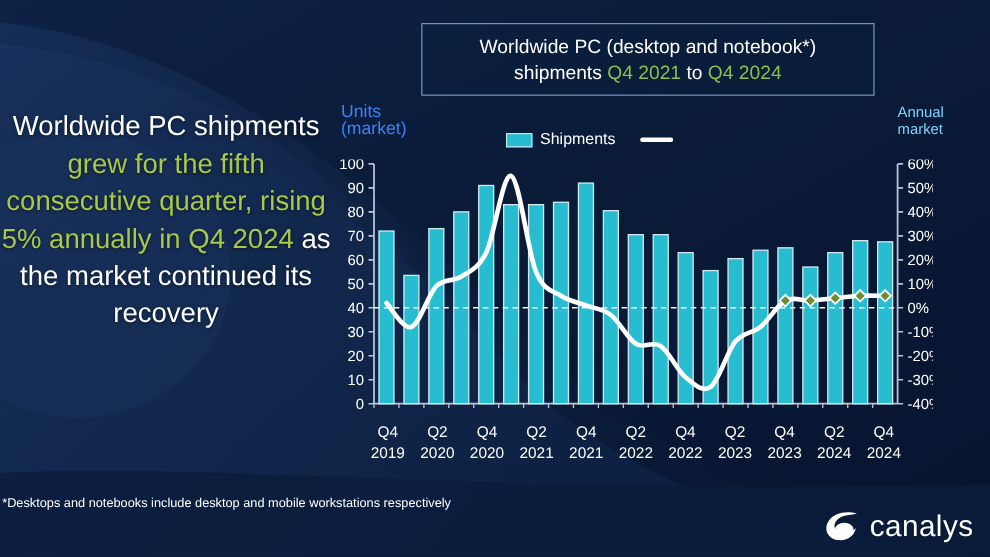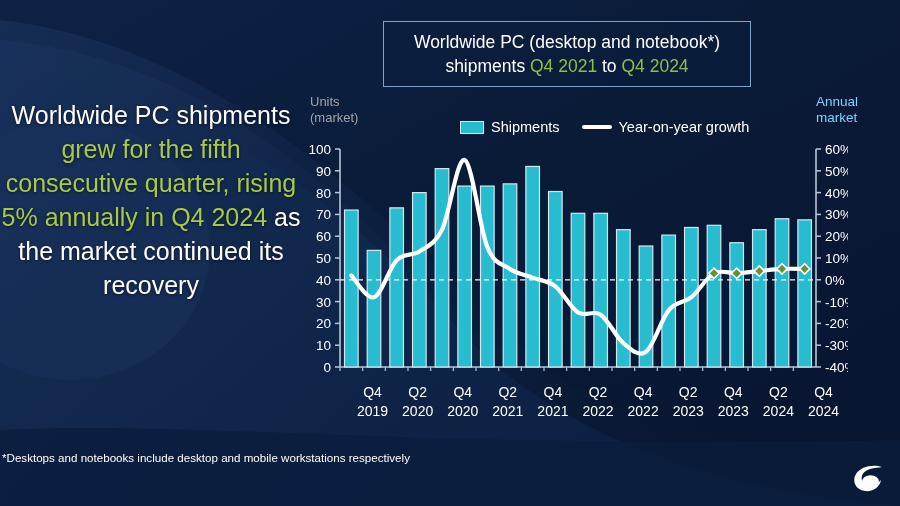--- a/index.html
+++ b/index.html
@@ -18,52 +18,52 @@
     left:0; top:98px; width:302px;
     text-align:center;
     font-size:25px; line-height:34px;
     color:#ffffff;
     text-shadow:0 1px 3px rgba(0,0,0,.55);
   }
   #headline .hl { color:#a8c84a;text-align:right; }
 
   
   #title-box {
-    left:383px; top:21px; width:368px; height:66px;
+    left:383px; top:21px; width:412px; height:66px;
     border:1.6px solid #7fa3c9;
     display:flex; align-items:center; justify-content:center;
     background:rgba(10,30,62,.42);
   }
   #title-text {
     font-size:17.5px; line-height:24px; color:#ffffff;
     text-align:center; padding:0 10px;
   }
   #title-text .hl { color:#8fbf4a; }
 
   
-  #units-cap { left:310px; top:94px; font-size:13px; line-height:16px; color:#a3a3a3; }
+  #units-cap { left:310px; top:94px; font-size:16px; line-height:16px; color:#3b82f6; }
   #growth-cap { left:816px; top:94px; font-size:13.5px; line-height:16px; color:#7dd3fc; text-align:left; }
 
   
   #legend {
     left:460px; top:119px; display:flex; align-items:center; gap:22px;
     font-size:14.5px; color:#fff;
   }
   .lg-item { display:flex; align-items:center; gap:7px; }
   .lg-swatch { width:24px; height:13px; background:#27bcd0; border:1.4px solid #cfe9ef; }
   .lg-line { width:30px; height:4px; background:#ffffff; border-radius:2px; }
 
   
   #plot-wrap { left:308px; top:145px; width:540px; height:240px; }
   #plot-svg { display:block; }
 
   
   #xlabels {
     left:330px; top:383px; width:496px;
-    display:flex; font-size:14px; color:#ffffff; text-align:center;margin-left:20px;
+    display:flex; font-size:14px; color:#ffffff; text-align:center;
   }
   #xlabels .xl { flex:1 1 0; line-height:19px; }
 
   
   #footer { left:2px; top:449px; font-size:11.6px; line-height:17px; color:#ffffff; }
 
   #logo { left:575px; top:458px; width:310px; height:40px; display:flex;
           align-items:center; justify-content:flex-end; gap:9px; }
   #logo-text { font-size:27px; color:#ffffff; letter-spacing:.4px; }
 </style>
@@ -115,21 +115,20 @@
   <div>market</div>
 </div>
 
 <div class="layer" id="legend">
   <div class="lg-item">
     <span class="lg-swatch"></span>
     <span>Shipments</span>
   </div>
   <div class="lg-item">
     <span class="lg-line"></span>
-    <span>Year-on-year growth</span>
   </div>
 </div>
 
 <div class="layer" id="plot-wrap">
   <svg id="plot-svg" width="540" height="240">
       <line x1="32" y1="4" x2="32" y2="222" stroke="#b9c6d8" stroke-width="1.6"></line>
       <line x1="508" y1="4" x2="508" y2="222" stroke="#b9c6d8" stroke-width="1.6"></line>
       <line x1="32" y1="222" x2="508" y2="222" stroke="#b9c6d8" stroke-width="1.6"></line>
       <line x1="27" y1="222" x2="32" y2="222" stroke="#b9c6d8" stroke-width="1.5"></line>
       <text x="23" y="227" text-anchor="end" font-size="13.5" fill="#ffffff" font-family="&quot;Liberation Sans&quot;, sans-serif">0</text>
@@ -276,13 +275,14 @@
 
 <div class="layer" id="footer">
   <div>*Desktops and notebooks include desktop and mobile workstations respectively</div>
 </div>
 
 <div class="layer" id="logo">
   <svg width="34" height="30" viewBox="0 0 34 30">
     <path d="M31,4 C22,1 10,3 5,11 C0.5,18.5 5,27 14,28 C22,29 29,24 30,17 C25,23 16,24 12,19 C8.5,14.5 12,8 19,6 C23,5 28,4.5 31,4 Z" fill="#ffffff"></path>
     <ellipse cx="19.5" cy="18.5" rx="8.5" ry="6.2" fill="#ffffff"></ellipse>
   </svg>
+  <span id="logo-text">canalys</span>
 </div>
 
 </body></html>

